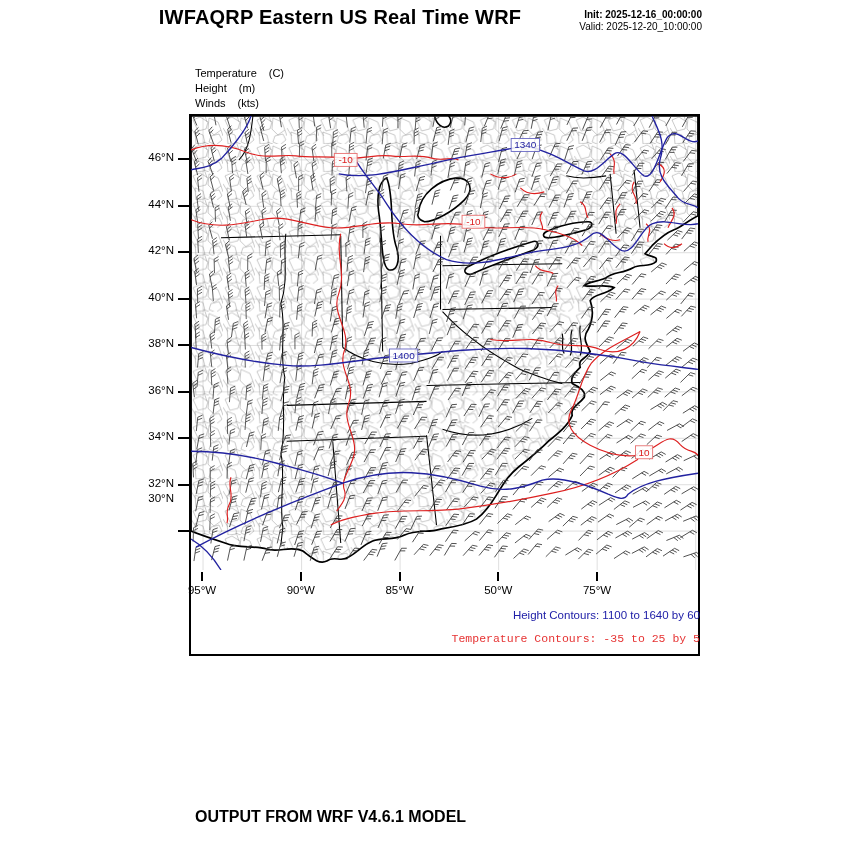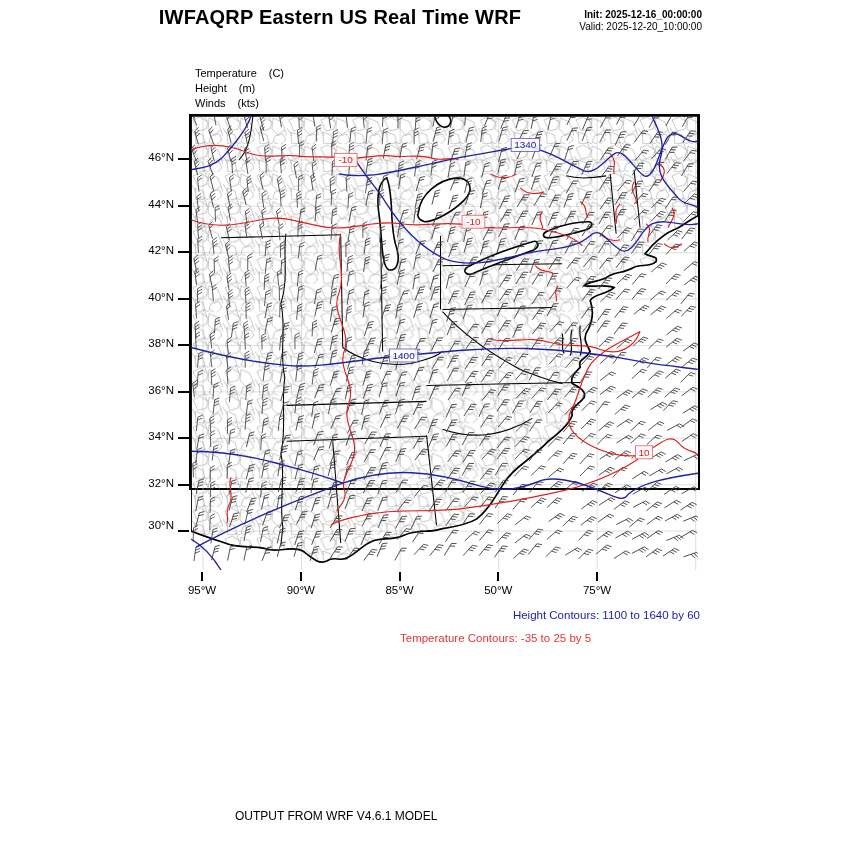--- a/index.html
+++ b/index.html
@@ -3,29 +3,29 @@
 <meta charset="utf-8">
 <style>
   html,body{margin:0;padding:0;background:#fff;}
   body{width:850px;height:850px;position:relative;font-family:"Liberation Sans",sans-serif;color:#000;overflow:hidden;}
   .abs{position:absolute;}
   .title{left:150px;top:6px;width:380px;text-align:center;font-size:20px;font-weight:bold;letter-spacing:.2px;}
   .stamp{left:480px;top:9px;width:222px;text-align:right;font-size:10px;line-height:12px;}
   .stamp .init{font-weight:bold;}
   .varlegend{left:195px;top:66px;font-size:11px;line-height:15px;}
   .varlegend .unit{margin-left:12px;}
-  .map-frame{left:189px;top:114px;width:511px;height:376px;border:2px solid #000;box-sizing:border-box;background:#fff;}
+  .map-frame{left:189px;top:114px;width:511px;height:542px;border:2px solid #000;box-sizing:border-box;background:#fff;}
   .map-frame svg{display:block;}
   .ytick{background:#000;width:11px;height:2px;left:178px;}
   .xtick{background:#000;width:2px;height:9px;top:572px;}
   .ylab{left:128px;width:46px;text-align:right;font-size:11.5px;}
   .xlab{width:52px;text-align:center;top:584px;font-size:11.5px;}
   .hc-legend{left:400px;top:609px;width:300px;text-align:right;font-size:11.5px;color:#2020a8;}
-  .tc-legend{left:400px;top:632px;width:300px;text-align:left;font-size:11.5px;color:#e63333;}
-  .footer{left:195px;top:810px;font-size:12px;font-weight:normal;line-height:13.5px;margin-left:40px;}
+  .tc-legend{left:400px;top:632px;width:300px;text-align:right;font-size:11.5px;color:#e63333;font-family:Liberation Mono, monospace;}
+  .footer{left:195px;top:810px;font-size:16px;font-weight:bold;line-height:13.5px;}
 </style>
 </head>
 <body>
 
 <div class="abs title">IWFAQRP Eastern US Real Time WRF</div>
 
 <div class="abs stamp">
   <div class="init">Init: 2025-12-16_00:00:00</div>
   <div>Valid: 2025-12-20_10:00:00</div>
 </div>
@@ -4440,21 +4440,21 @@
     <div class="abs ylab" style="top: 290.5px;">40°N</div>
     <div class="abs ytick" style="top: 344px;"></div>
     <div class="abs ylab" style="top: 337px;">38°N</div>
     <div class="abs ytick" style="top: 390.5px;"></div>
     <div class="abs ylab" style="top: 383.5px;">36°N</div>
     <div class="abs ytick" style="top: 437px;"></div>
     <div class="abs ylab" style="top: 430px;">34°N</div>
     <div class="abs ytick" style="top: 483.5px;"></div>
     <div class="abs ylab" style="top: 476.5px;">32°N</div>
     <div class="abs ytick" style="top: 530px;"></div>
-    <div class="abs ylab" style="top: 519px; text-align: right;">30°N</div>
+    <div class="abs ylab" style="top: 492px; text-align: right;">30°N</div>
     <div class="abs xtick" style="left: 201px;"></div>
     <div class="abs xlab" style="left: 176px;">95°W</div>
     <div class="abs xtick" style="left: 299.75px;"></div>
     <div class="abs xlab" style="left: 274.75px;">90°W</div>
     <div class="abs xtick" style="left: 398.5px;"></div>
     <div class="abs xlab" style="left: 373.5px;">85°W</div>
     <div class="abs xtick" style="left: 497.25px;"></div>
     <div class="abs xlab" style="left: 472.25px;">50°W</div>
     <div class="abs xtick" style="left: 596px;"></div>
     <div class="abs xlab" style="left: 571px;">75°W</div>

